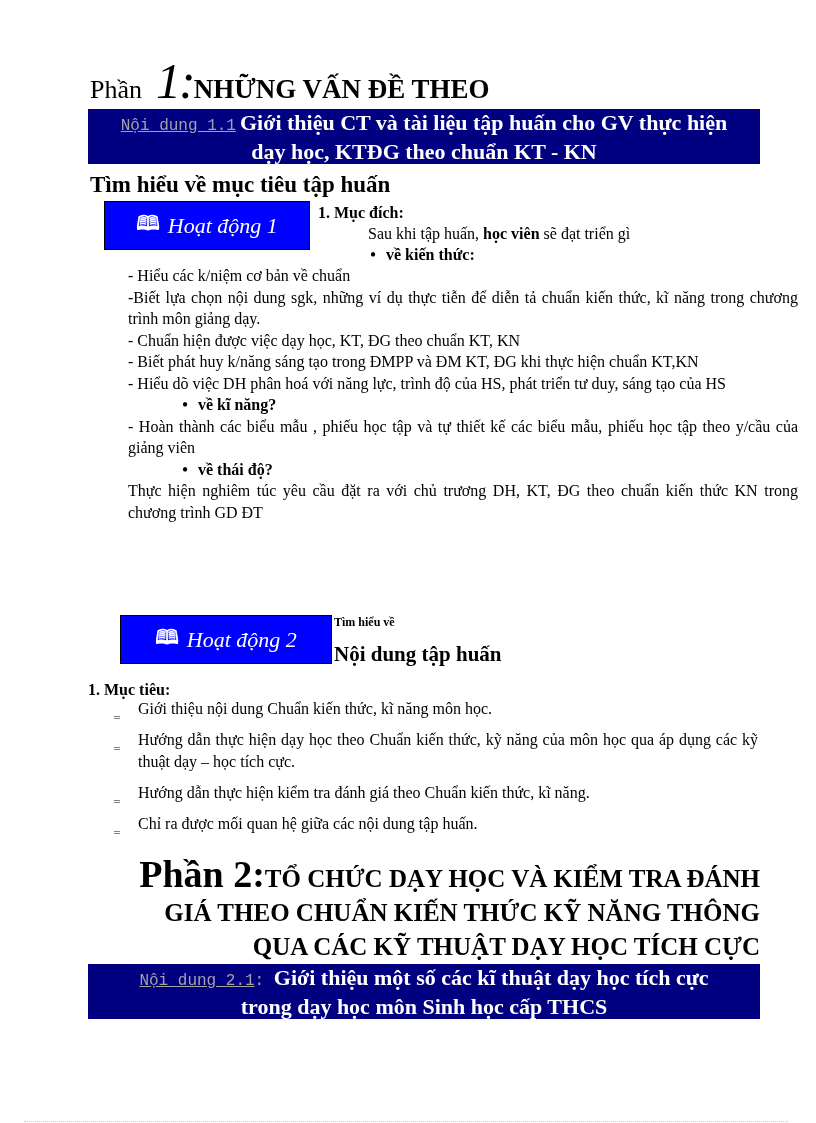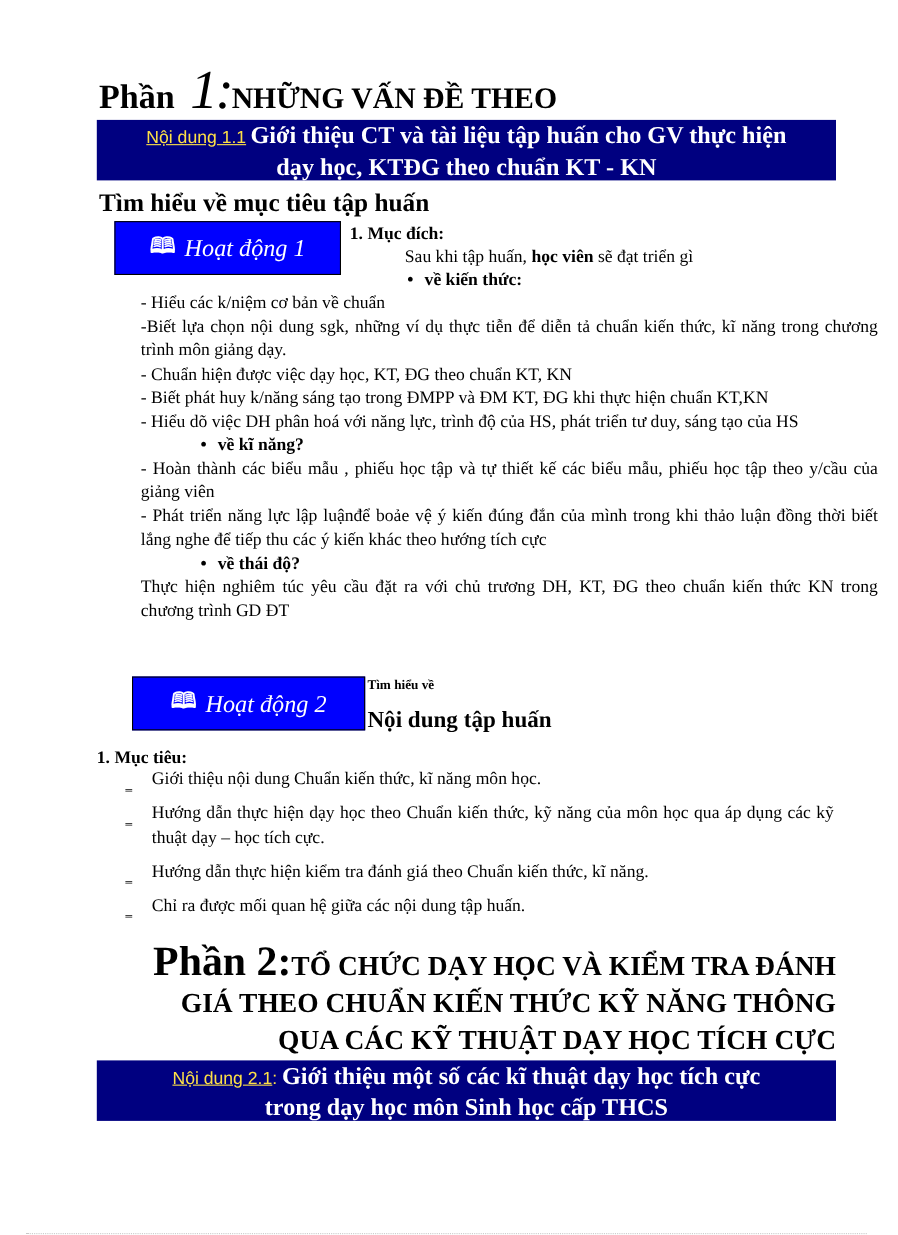--- a/index.html
+++ b/index.html
@@ -1,24 +1,24 @@
 <!DOCTYPE html>
 <html><head>
 <meta charset="utf-8">
 <style>
   html, body { margin: 0; padding: 0; background: #ffffff; }
   body { width: 816px; height: 1123px; position: relative; overflow: hidden;
          font-family: "Liberation Serif", "DejaVu Serif", serif; color: #000; }
   .abs { position: absolute; }
   .part1-title { left: 90px; top: 52px; white-space: nowrap; }
-  .part1-title .w { font-weight: bold; font-size: 31px; }
+  .part1-title .w { font-weight: normal; font-size: 26px; }
   .part1-title .num { font-style: italic; font-size: 50px; margin-left: 14px; letter-spacing: -2px; }
   .part1-title .rest { font-weight: bold; font-size: 27px; }
   .banner { background: #000080; color: #fff; text-align: center; }
-  .banner .lbl { font-family: Liberation Sans, sans-serif; font-size: 16px; text-decoration: underline; color: #fde047; }
+  .banner .lbl { font-family: Liberation Mono, monospace; font-size: 16px; text-decoration: underline; color: #a3a3a3; }
   .banner .txt { font-weight: bold; font-size: 22px; }
   .banner1 { left: 88px; top: 109px; width: 672px; height: 54px; line-height: 26px; padding-top: 1px; }
   .h-goal { left: 90px; top: 172px; font-weight: bold; font-size: 23px; white-space: nowrap; }
   .act-box { background: #0000ff; color: #fff; border: 1px solid #000; font-style: italic; font-size: 22px;
              display: flex; align-items: center; justify-content: center; gap: 8px; }
   .act-box .book { font-style: normal; font-size: 20px; font-weight: bold; }
   .act1 { left: 104px; top: 201px; width: 204px; height: 47px; }
   .act2 { left: 120px; top: 615px; width: 210px; height: 47px; }
   .t { font-size: 16px; line-height: 21.5px; }
   .b { font-weight: bold; }
@@ -65,21 +65,20 @@
 <div class="abs para t" style="top:265px;">
   <div>- Hiểu các k/niệm cơ bản về chuẩn</div>
   <div>-Biết lựa chọn nội dung sgk, những ví dụ thực tiễn để diễn tả chuẩn kiến thức, kĩ năng trong chương trình môn giảng dạy.</div>
   <div>- Chuẩn hiện được việc dạy học, KT, ĐG theo chuẩn KT, KN</div>
   <div>- Biết phát huy k/năng sáng tạo trong ĐMPP và ĐM KT, ĐG khi thực hiện chuẩn KT,KN</div>
   <div>- Hiểu dõ việc DH phân hoá với năng lực, trình độ của HS, phát triển tư duy, sáng tạo của HS</div>
   <div class="bullet" style="padding-left:44px;">
     <span class="dot">•</span><span>về kĩ năng?</span>
   </div>
   <div>- Hoàn thành các biểu mẫu , phiếu học tập và tự thiết kế các biểu mẫu, phiếu học tập theo y/cầu của giảng viên</div>
-  <div>- Phát triển năng lực lập luậnđể boảe vệ ý kiến đúng đắn của mình trong khi thảo luận đồng thời biết lắng nghe để tiếp thu các ý kiến khác theo hướng tích cực</div>
   <div class="bullet" style="padding-left:44px;">
     <span class="dot">•</span><span>về thái độ?</span>
   </div>
   <div>Thực hiện nghiêm túc yêu cầu đặt ra với chủ trương DH, KT, ĐG theo chuẩn kiến thức KN trong chương trình GD ĐT</div>
 </div>
 
 <div class="abs act-box act2">
   <span class="book">🕮</span>
   <span>Hoạt động 2</span>
 </div>

